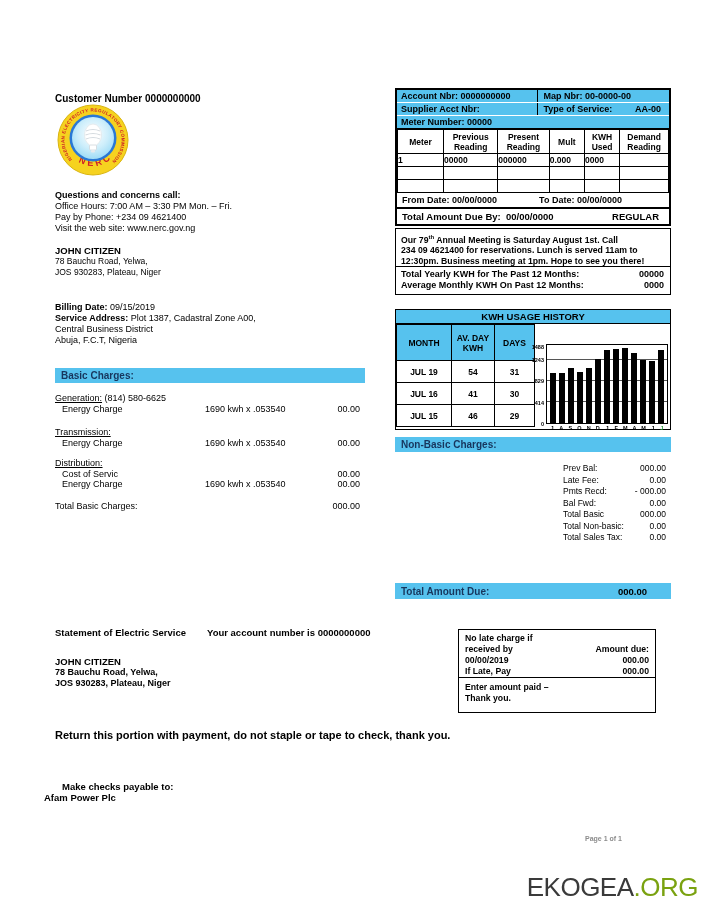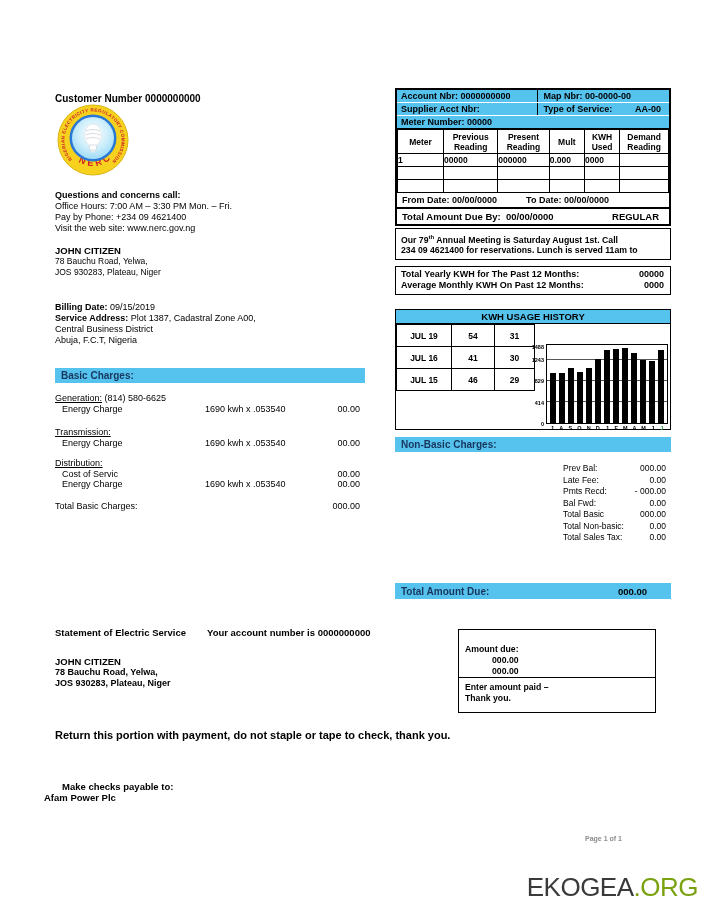--- a/index.html
+++ b/index.html
@@ -24,21 +24,21 @@
   .acct-row { display: flex; background: #56c2ee; font-size: 9px; font-weight: bold; line-height: 13px; height: 13px; border-bottom: 1px solid #fff; }
   .acct-row .cell-l { padding-left: 4px; width: 52%; border-right: 1.5px solid #000; }
   .acct-row .cell-r { padding-left: 5px; flex: 1; display: flex; justify-content: space-between; padding-right: 8px; }
   .meter-table { width: 100%; border-collapse: collapse; table-layout: fixed; }
   .meter-table th, .meter-table td {
     border: 1px solid #000; font-size: 8.5px; padding: 0;
   }
   .meter-table th { font-weight: bold; line-height: 10px; height: 24px; }
   .meter-table td { height: 13px; font-weight: bold; }
   .fromto-row { display: flex; font-size: 9px; font-weight: bold; line-height: 14px; height: 14px; padding-left: 5px; }
-  .fromto-row span:last-child { margin-left: 29px; }
+  .fromto-row span:last-child { margin-left: 42px; }
   .dueby-box { width: 276px; border: 2px solid #000; border-top: none; height: 17px; display: flex; justify-content: space-between; align-items: center; padding: 0 10px 0 5px; font-size: 9.5px; font-weight: bold; background:#fff; }
 
   .notice-box { width: 276px; border: 1.5px solid #000; padding: 3px 5px; font-size: 8.7px; font-weight: bold; line-height: 10.5px; background:#fff; }
   .notice-box sup { font-size: 6px; }
   .kwh-tot-box { width: 276px; border: 1.5px solid #000; padding: 2px 6px 3px 5px; background:#fff; }
   .kwh-tot-line { display: flex; justify-content: space-between; font-size: 9px; font-weight: bold; line-height: 11px; }
 
   
   .usage-box { width: 276px; height: 121px; border: 1.5px solid #000; background: #fff; }
   .usage-title { background: #56c2ee; text-align: center; font-size: 9.5px; font-weight: bold; line-height: 14px; height: 14px; border-bottom: 1px solid #000; color:#000; }
@@ -241,20 +241,21 @@
     </div>
     <div class="dueby-box">
       <span><span>Total Amount Due By:</span><span style="white-space:pre;">  00/00/0000</span></span>
       <span>REGULAR</span>
     </div>
   </div>
 
   <div class="abs notice-box" style="left:395px; top:228px;">
     <div><span>Our 79</span><sup>th</sup><span> Annual Meeting is Saturday August 1st. Call</span></div>
     <div>234 09 4621400 for reservations. Lunch is served 11am to</div>
+    <div>12:30pm. Business meeting at 1pm. Hope to see you there!</div>
   </div>
 
   <div class="abs kwh-tot-box" style="left:395px; top:266px;">
     <div class="kwh-tot-line">
       <span>Total Yearly KWH for The Past 12 Months:</span>
       <span>00000</span>
     </div>
     <div class="kwh-tot-line">
       <span>Average Monthly KWH On Past 12 Months:</span>
       <span>0000</span>
@@ -264,20 +265,25 @@
   <div class="abs usage-box" style="left:395px; top:309px;">
     <div class="usage-title">KWH USAGE HISTORY</div>
     <div style="position:relative; height:106px;">
       <table class="usage-table">
         <colgroup>
             <col style="width:55px">
             <col style="width:43px">
             <col style="width:40px">
           </colgroup>
         <tbody>
+            <tr>
+          <th>MONTH</th>
+          <th>AV. DAY KWH</th>
+          <th>DAYS</th>
+        </tr>
         <tr>
           <td>JUL 19</td>
           <td>54</td>
           <td>31</td>
         </tr>
         <tr>
           <td>JUL 16</td>
           <td>41</td>
           <td>30</td>
         </tr>
@@ -397,20 +403,26 @@
 
   <div class="abs b" style="left:55px; top:627px; font-size:9.5px;">Statement of Electric Service</div>
   <div class="abs b" style="left:207px; top:627px; font-size:9.5px;">Your account number is 0000000000</div>
 
   <div class="abs b" style="left:55px; top:656px; font-size:9.5px;">JOHN CITIZEN</div>
   <div class="abs b t9" style="left:55px; top:667px;">78 Bauchu Road, Yelwa,</div>
   <div class="abs b t9" style="left:55px; top:678px;">JOS 930283, Plateau, Niger</div>
 
   <div class="abs pay-box" style="left:458px; top:629px;">
     <div class="pay-top">
+      <div>
+        <div>No late charge if</div>
+        <div>received by</div>
+        <div>00/00/2019</div>
+        <div>If Late, Pay</div>
+      </div>
       <div class="pay-right">
         <div style="height:11px;"></div>
         <div>Amount due:</div>
         <div>000.00</div>
         <div>000.00</div>
       </div>
     </div>
     <div class="pay-bottom">
       <div>Enter amount paid –</div>
       <div>Thank you.</div>

